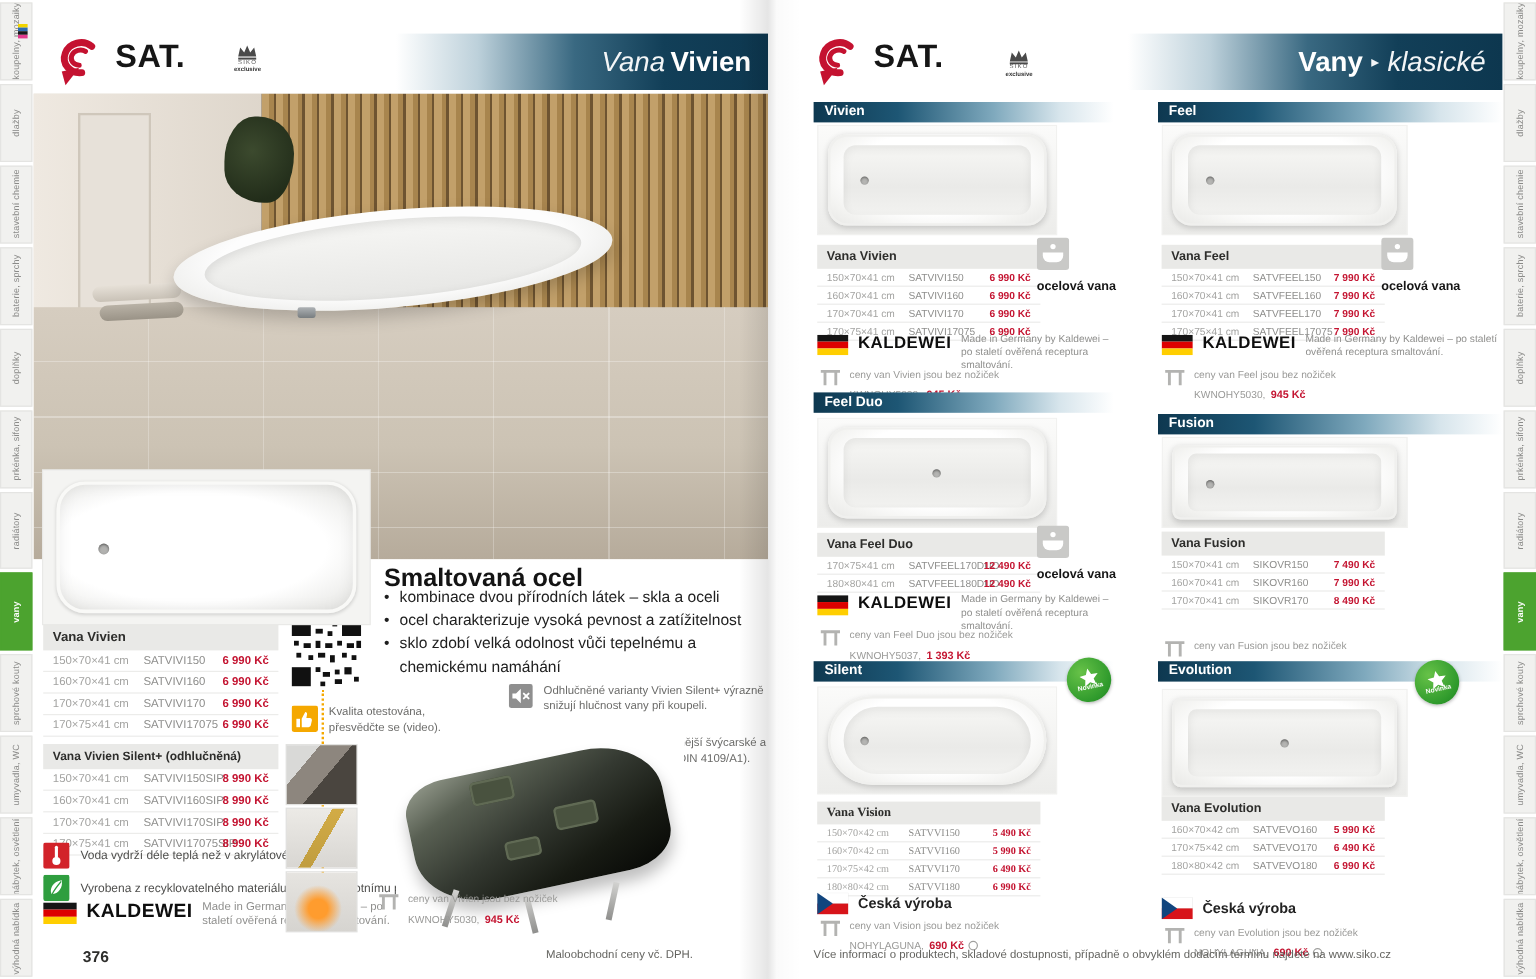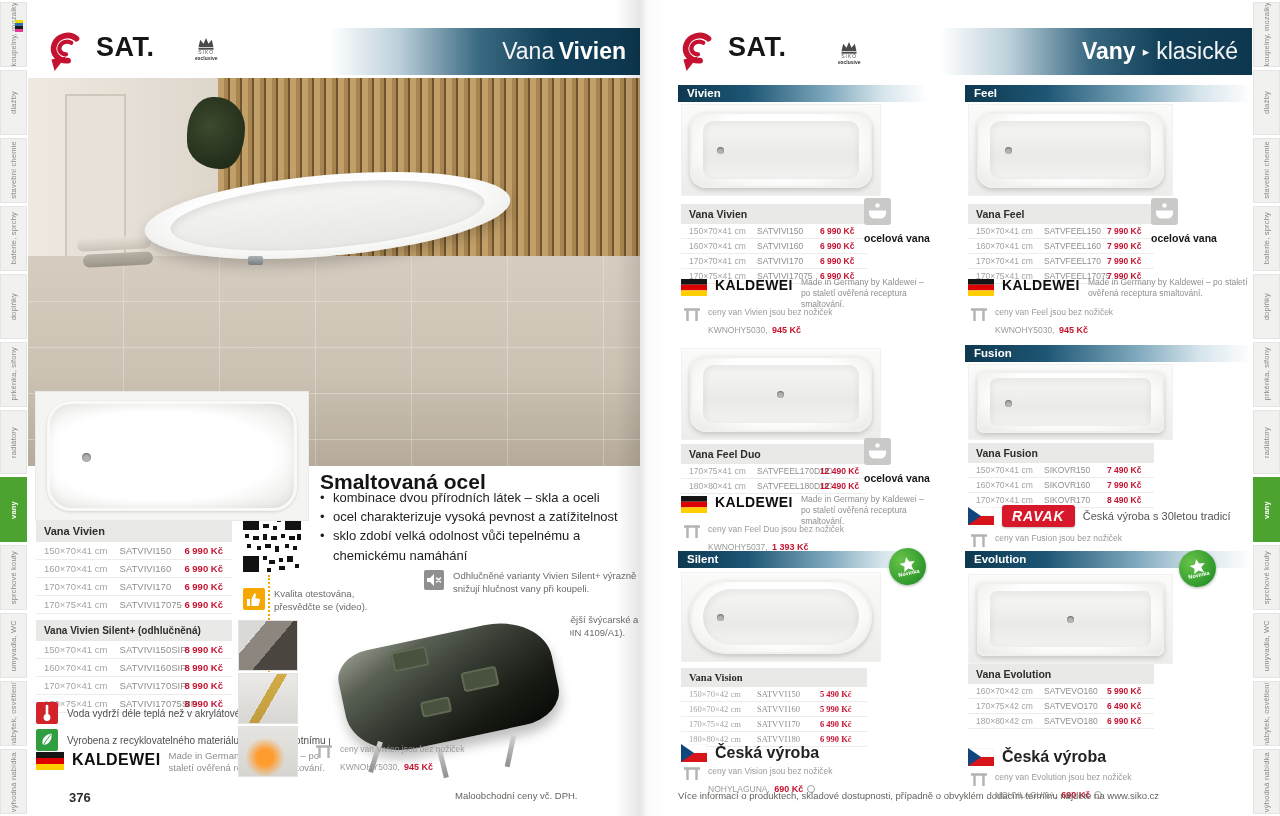--- a/index.html
+++ b/index.html
@@ -22,21 +22,21 @@
     background:linear-gradient(90deg,rgba(0,0,0,0) 0%,rgba(0,0,0,.10) 46%,rgba(0,0,0,.02) 60%,rgba(0,0,0,0) 100%);}
 
   
   .logo{display:flex;align-items:center;gap:6px;}
   .logo .sat-text{font-size:27px;font-weight:bold;color:#161616;letter-spacing:.5px;}
   .sikomark{display:flex;flex-direction:column;align-items:center;line-height:1.1;}
   .sikomark .l1{font-size:5px;color:#555;letter-spacing:1px;}
   .sikomark .l2{font-size:5px;color:#333;font-weight:bold;}
   .main-banner{position:absolute;height:47px;display:flex;align-items:center;justify-content:flex-end;padding-right:14px;color:#fff;
     background:linear-gradient(90deg,rgba(18,63,88,0) 0%,rgba(108,152,174,.45) 22%,rgba(30,84,112,.88) 48%,#123f58 72%,#0d374f 100%);}
-  .main-banner .mb-light{font-weight:300;font-size:23px;opacity:.95;}
+  .main-banner .mb-light{font-weight:300;font-size:23px;opacity:.95;font-style:italic;}
   .main-banner .mb-bold{font-weight:bold;font-size:23px;}
   .main-banner .mb-sep{font-size:13px;margin:0 7px;opacity:.95;}
 
   
   .photo{position:absolute;left:28px;top:78px;width:612px;height:388px;background:#e6e0d7;overflow:hidden;}
   .ph-wall-left{position:absolute;left:0;top:0;width:33%;height:62%;background:linear-gradient(90deg,#efe9e1,#ddd5ca);}
   .ph-door{position:absolute;left:6%;top:4%;width:10%;height:52%;background:#e7e1d9;box-shadow:inset 0 0 0 2px #cfc7bb;}
   .ph-wood{position:absolute;left:31%;top:0;width:69%;height:56%;
     background:repeating-linear-gradient(90deg,#c2a06a 0 6px,#a8854e 6px 10px,#6e5431 10px 12px);}
   .ph-plant{position:absolute;left:26%;top:5%;width:58px;height:72px;background:radial-gradient(circle at 40% 40%,#3c4a2e,#222d1a 75%);border-radius:46% 54% 40% 60%/55% 45% 60% 40%;}
@@ -62,37 +62,37 @@
   
   .ptable{position:absolute;background:#fff;}
   .pt-title{background:#e9e9e7;font-weight:bold;color:#2d2d2b;}
   .ptable.sm .pt-title{font-size:10.5px;padding:4px 8px;}
   .ptable.lg .pt-title{font-size:11px;padding:5px 8px;}
   .prow{display:flex;align-items:center;border-bottom:1px solid #ececea;}
   .ptable.sm .prow{padding:2px 8px;font-size:8.5px;}
   .ptable.lg .prow{padding:3px 8px;font-size:9.5px;}
   .c-dim{width:40%;color:#a3a3a1;}
   .c-code{width:37%;color:#8e8e8c;}
-  .c-price{width:23%;color:#c41431;font-weight:bold;white-space:nowrap;}
+  .c-price{width:23%;text-align:right;color:#c41431;font-weight:bold;white-space:nowrap;}
   .ptable.lg .c-dim{width:42%;} .ptable.lg .c-code{width:36%;} .ptable.lg .c-price{width:22%;}
 
   
   .brandrow{position:absolute;display:flex;gap:8px;align-items:flex-start;}
   .flag-de{flex:none;margin-top:2px;}
   .kname{font-weight:800;font-size:14px;letter-spacing:.4px;color:#0e0e0e;line-height:17px;white-space:nowrap;}
   .ktext{font-size:8.5px;color:#8f8f8d;line-height:1.3;}
   .brandrow.lg .kname{font-size:16px;line-height:19px;}
   .brandrow.lg .ktext{font-size:9.5px;}
   .legsrow{position:absolute;display:flex;gap:7px;align-items:flex-start;}
   .legs-l1{font-size:8.5px;color:#9a9a98;line-height:1.4;}
   .legs-code{font-size:8.5px;color:#9a9a98;}
   .legs-price{font-size:9px;font-weight:bold;color:#c41431;}
   .icirc{display:inline-block;width:8px;height:8px;border:1px solid #a0a09e;border-radius:50%;margin-left:4px;vertical-align:-1px;}
   .czrow{position:absolute;display:flex;align-items:center;gap:8px;}
-  .cztext{font-size:16px;font-weight:bold;color:#222;}
+  .cztext{font-size:12px;font-weight:bold;color:#222;}
   .ravak{background:#d7182a;color:#fff;font-weight:800;font-style:italic;font-size:14px;letter-spacing:1px;padding:3px 10px;border-radius:3px;box-shadow:0 1px 2px rgba(0,0,0,.25);}
   .cztext.sm{font-size:11px;font-weight:normal;color:#555;}
 
   
   .sec{position:absolute;}
   .sec-banner{height:17px;color:#fff;font-size:11.5px;font-weight:bold;line-height:17px;padding-left:9px;
     background:linear-gradient(90deg,#0e3850 0%,#1d5674 28%,#7fa9bd 60%,#d7e5ec 82%,rgba(247,250,251,0) 100%);}
   .pimg{position:absolute;display:flex;background:linear-gradient(180deg,#fbfbfa,#ececea);box-shadow:inset 0 0 0 1px #f1f1ef;}
   .tub{position:relative;width:91%;height:82%;margin:auto;border-radius:16px;
     background:radial-gradient(ellipse at 50% 42%,#ffffff 55%,#f3f3f1 78%,#e7e7e5 100%);
@@ -541,20 +541,21 @@
             <path d="M1 2.5 H17 M4.5 2.5 V14 M13.5 2.5 V14" stroke="#b3b3b1" stroke-width="2.4" fill="none"></path>
           </svg>
         <div>
             <div class="legs-l1">ceny van Feel jsou bez nožiček</div>
         <div><span class="legs-code">KWNOHY5030,</span> <span class="legs-price">945 Kč</span></div>
           </div>
       </div>
     </div>
 
     <div class="sec" style="left:678px;top:327px;width:258px;height:224px;">
+      <div class="sec-banner" style="width:250px;">Feel Duo</div>
       <div class="pimg" style="left:3px;top:21px;width:200px;height:92px;">
           <div class="tub duo">
             <span class="drain"></span>
           </div>
         </div>
       <div class="ptable sm" style="left:3px;top:117px;width:186px;">
         <div class="pt-title">Vana Feel Duo</div>
         <div>
             <div class="prow">
               <span class="c-dim">170×75×41 cm</span>
@@ -616,29 +617,20 @@
               <span class="c-code">SIKOVR160</span>
               <span class="c-price">7 990 Kč</span>
             </div>
             <div class="prow">
               <span class="c-dim">170×70×41 cm</span>
               <span class="c-code">SIKOVR170</span>
               <span class="c-price">8 490 Kč</span>
             </div>
           </div>
       </div>
-      <div class="czrow" style="left:3px;top:160px;">
-        <svg width="26" height="18">
-            <rect width="26" height="9" fill="#fff" stroke="#ddd" stroke-width=".5"></rect>
-            <rect y="9" width="26" height="9" fill="#d7141a"></rect>
-            <polygon points="0,0 13,9 0,18" fill="#11457e"></polygon>
-          </svg>
-        <span class="ravak">RAVAK</span>
-        <span class="cztext sm">Česká výroba s 30letou tradicí</span>
-      </div>
       <div class="legsrow" style="left:5px;top:188px;">
         <svg width="18" height="15">
             <path d="M1 2.5 H17 M4.5 2.5 V14 M13.5 2.5 V14" stroke="#b3b3b1" stroke-width="2.4" fill="none"></path>
           </svg>
         <div>
             <div class="legs-l1">ceny van Fusion jsou bez nožiček</div>
         <div><span class="legs-code">NOHYVA,</span> <span class="legs-price">799 Kč</span></div>
           </div>
       </div>
     </div>

